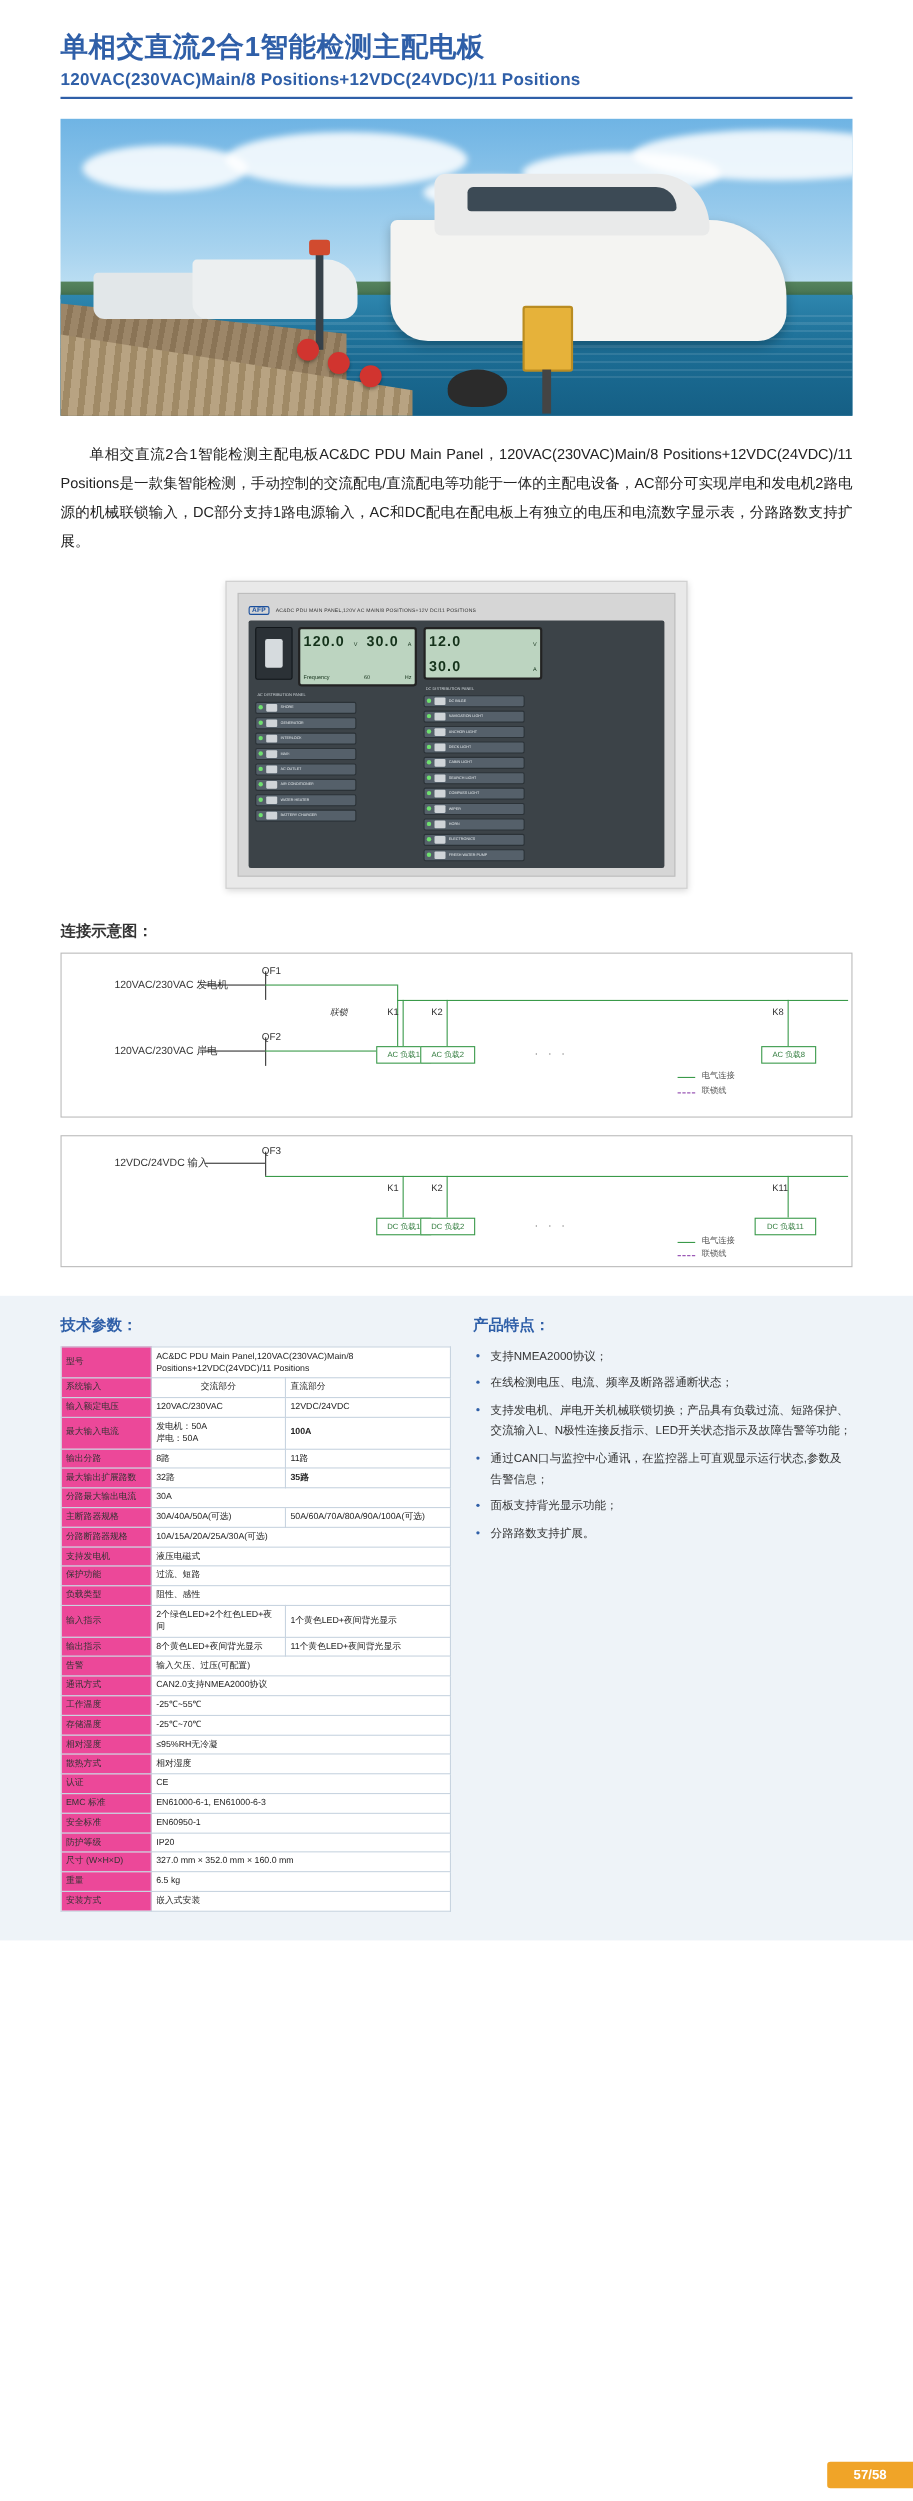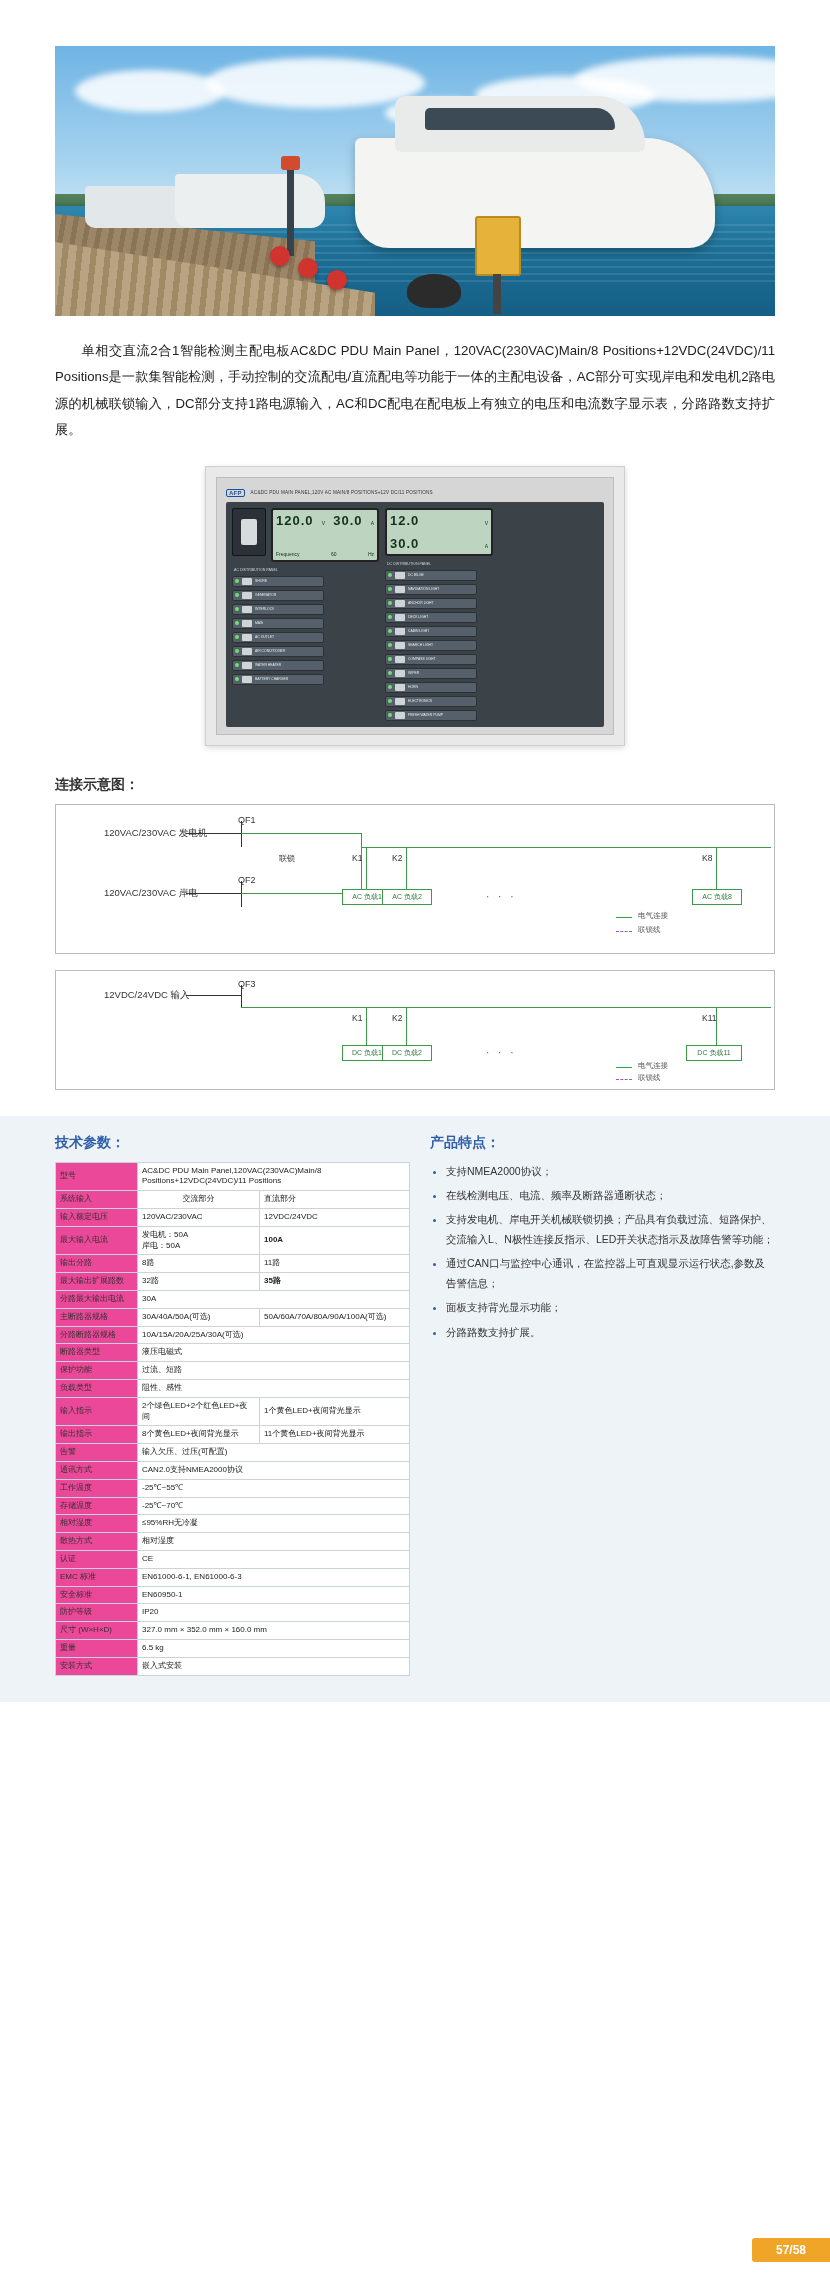--- a/index.html
+++ b/index.html
@@ -261,20 +261,22 @@
     display: flex; align-items: center; justify-content: center;
     border-radius: 3px 0 0 3px;
   }
 </style>
 </head>
 <body>
 
 <div class="page">
 
   <div class="title-block">
+    <div class="main-title">单相交直流2合1智能检测主配电板</div>
+    <div class="sub-title">120VAC(230VAC)Main/8 Positions+12VDC(24VDC)/11 Positions</div>
   </div>
 
   <div class="hero">
     <div class="sky-cloud c1"></div>
     <div class="sky-cloud c2"></div>
     <div class="sky-cloud c3"></div>
     <div class="sky-cloud c4"></div>
     <div class="sky-cloud c5"></div>
     <div class="treeline"></div>
     <div class="water"></div>
@@ -440,21 +442,21 @@
     </div>
   </div>
 
   <div class="sec-title">连接示意图：</div>
 
   <div class="diagram diag1">
     <div class="d-label" style="left:8px; top:22px;">120VAC/230VAC 发电机</div>
     <div class="d-label" style="left:8px; top:82px;">120VAC/230VAC 岸电</div>
     <div class="qf-label" style="left:182px; top:10px;">QF1</div>
     <div class="qf-label" style="left:182px; top:70px;">QF2</div>
-    <div class="d-label" style="left:183px; top:48px; font-size:8px;">联锁</div>
+    <div class="d-label" style="left:204px; top:48px; font-size:8px;font-style:italic;">联锁</div>
 
     <div class="d-line d-line-h d-black" style="left:130px; top:28px; width:55px;"></div>
     <div class="d-line d-line-h d-black" style="left:130px; top:88px; width:55px;"></div>
     <div class="d-line d-line-v d-black" style="left:185px; top:16px; height:26px;"></div>
     <div class="d-line d-line-v d-black" style="left:185px; top:76px; height:26px;"></div>
     <div class="d-line d-line-h" style="left:185px; top:28px; width:120px;"></div>
     <div class="d-line d-line-h" style="left:185px; top:88px; width:120px;"></div>
     <div class="d-line d-line-v" style="left:305px; top:28px; height:60px;"></div>
     <div class="d-line d-line-h" style="left:305px; top:42px; width:410px;"></div>
 
@@ -545,21 +547,21 @@
             <tr>
               <td class="k">主断路器规格</td>
               <td style="white-space: pre-line;">30A/40A/50A(可选)</td>
               <td style="white-space: pre-line;">50A/60A/70A/80A/90A/100A(可选)</td>
             </tr>
             <tr>
               <td class="k">分路断路器规格</td>
               <td colspan="2">10A/15A/20A/25A/30A(可选)</td>
             </tr>
             <tr>
-              <td class="k">断路器类型</td>
+              <td class="k">支持发电机</td>
               <td colspan="2">液压电磁式</td>
             </tr>
             <tr>
               <td class="k">保护功能</td>
               <td colspan="2">过流、短路</td>
             </tr>
             <tr>
               <td class="k">负载类型</td>
               <td colspan="2">阻性、感性</td>
             </tr>

